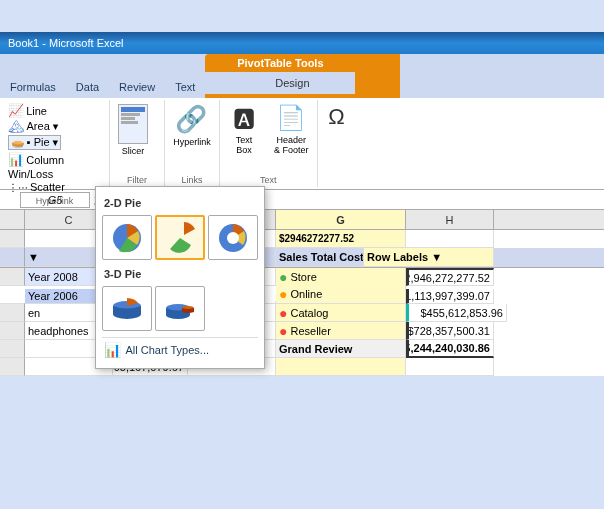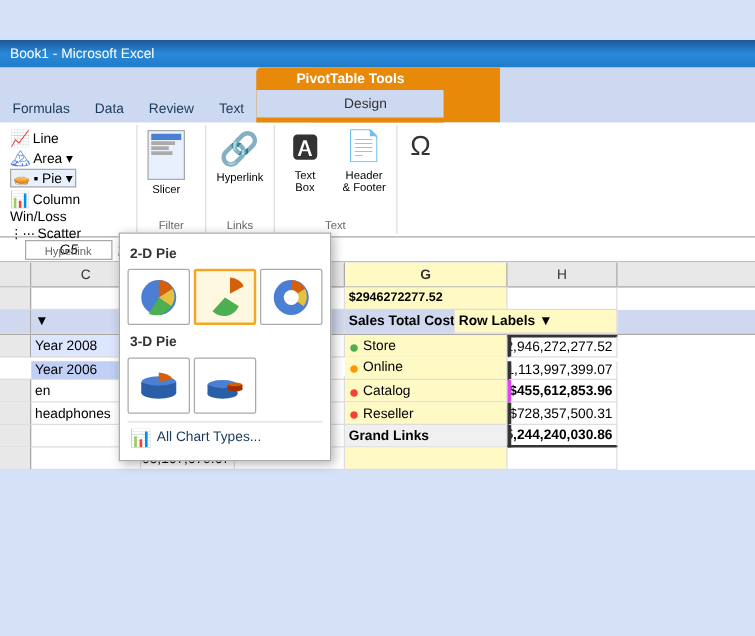--- a/index.html
+++ b/index.html
@@ -420,40 +420,40 @@
   </div>
 
   <div style="display:flex; height:18px;">
     <div class="row-num"></div>
     <div class="cell" style="width:88px;">en</div>
     <div class="cell right-align" style="width:75px;">$44,288,926.29</div>
     <div class="cell" style="width:88px;"></div>
     <div class="cell selected-col" style="width:130px;">
       <span style="color:#f44336; font-size:14px; margin-right:3px;">●</span>Catalog
     </div>
-    <div class="cell right-align" style="width:88px; border-left:3px solid #d946ef;font-weight:bold;">$455,612,853.96</div>
+    <div class="cell right-align" style="width:101px; border-left:3px solid #14b8a6;">$455,612,853.96</div>
   </div>
 
   <div style="display:flex; height:18px;">
     <div class="row-num"></div>
     <div class="cell" style="width:88px;">headphones</div>
     <div class="cell right-align" style="width:75px;">$41,785,663.99</div>
     <div class="cell" style="width:88px;"></div>
     <div class="cell selected-col" style="width:130px;">
       <span style="color:#f44336; font-size:14px; margin-right:3px;">●</span>Reseller
     </div>
     <div class="cell right-align" style="width:88px; border-left:3px solid #333;">$728,357,500.31</div>
   </div>
 
   <div style="display:flex; height:18px; font-weight:bold;">
     <div class="row-num"></div>
     <div class="cell" style="width:88px;"></div>
     <div class="cell right-align" style="width:75px; background:#f44336; color:white;">$1,348,482,541.08</div>
     <div class="cell" style="width:88px;"></div>
-    <div class="cell selected-col" style="width:130px; font-weight:bold; background:#f0f0f0;">Grand Links</div>
+    <div class="cell selected-col" style="width:130px; font-weight:bold; background:#f0f0f0;">Grand Review</div>
     <div class="cell right-align" style="width:88px; font-weight:bold; border-left:3px solid #333; border-bottom:2px solid #333;">$5,244,240,030.86</div>
   </div>
 
   <div style="display:flex; height:18px;">
     <div class="row-num"></div>
     <div class="cell" style="width:88px;"></div>
     <div class="cell right-align" style="width:75px;">$305,167,079.67</div>
     <div class="cell" style="width:88px;"></div>
     <div class="cell selected-col" style="width:130px;"></div>
     <div class="cell" style="width:88px;"></div>

